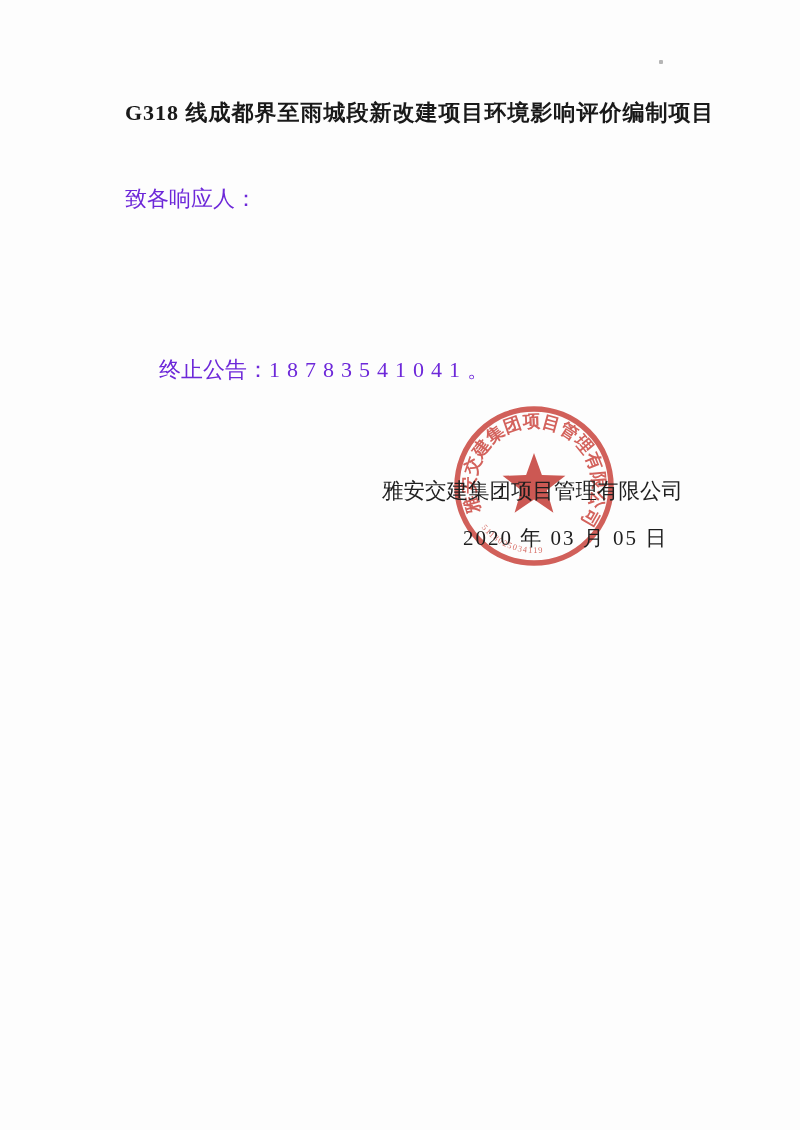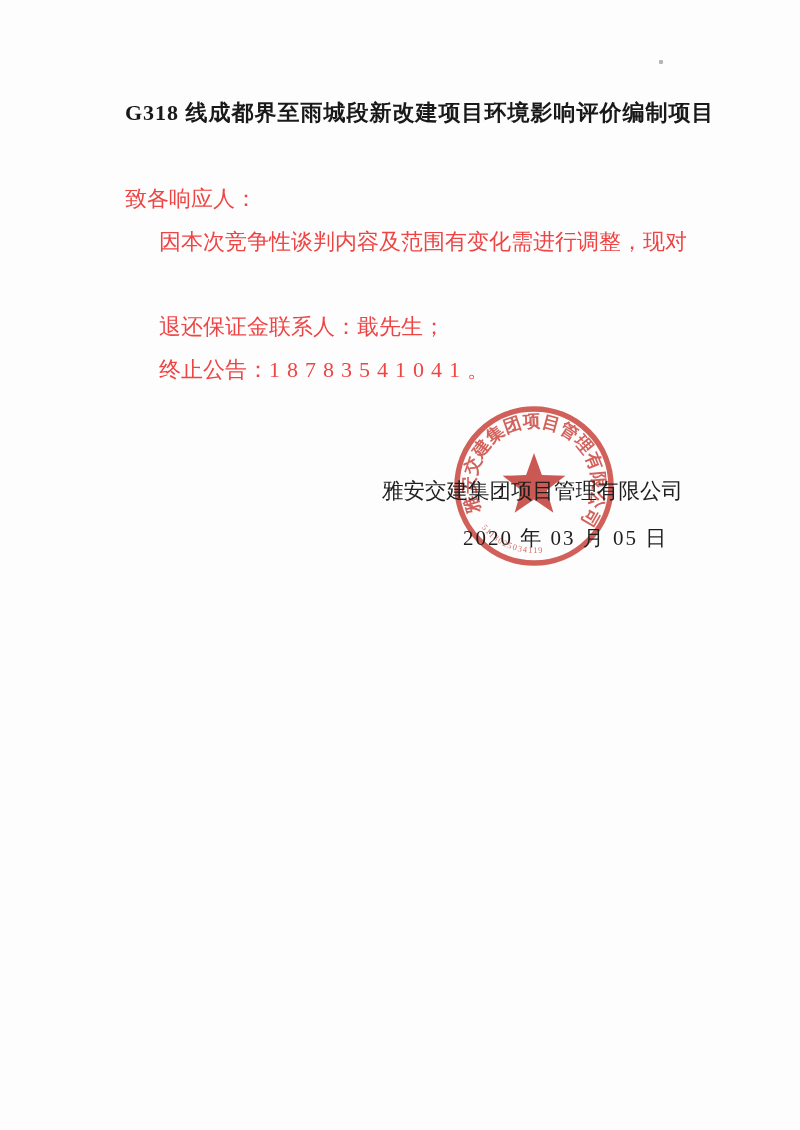--- a/index.html
+++ b/index.html
@@ -7,21 +7,21 @@
     position: relative;
     width: 800px;
     height: 1130px;
     background: #fdfdfd;
     overflow: hidden;
     font-family: "Liberation Serif", "DejaVu Serif", serif;
   }
   .line {
     position: absolute;
     white-space: nowrap;
-    color: #ef4444;
+    color: #6d28d9;
     font-size: 22px;
     line-height: 26px;
   }
   .doc-title {
     position: absolute;
     left: 125px;
     width: 570px;
     text-align: left;
     font-weight: bold;
     color: #191919;
@@ -77,24 +77,22 @@
 </style>
 </head>
 <body>
 
 <div class="page">
 
   <div class="doc-title" style="top: 99px;">G318 线成都界至雨城段新改建项目环境影响评价编制项目</div>
 
   <div class="line salutation">致各响应人：</div>
 
-  <div class="line para-1">因本次竞争性谈判内容及范围有变化需进行调整，现对</div>
 
 
-  <div class="line contact-line"><span>退还保证金联系人：</span><span>戢先生；</span></div>
 
   <div class="line phone-line"><span>终止公告：</span><span class="phone-digits">18783541041</span><span>。</span></div>
 
   <div class="company-line">雅安交建集团项目管理有限公司</div>
 
   <div class="date-line">2020 年 03 月 05 日</div>
 
   <svg class="seal-svg" viewBox="0 0 180 180" xmlns="http://www.w3.org/2000/svg">
     <defs>
       <path id="ringTP" d="M 40 121.3 A 59 59 0 1 1 140 121.3" fill="none"></path>

